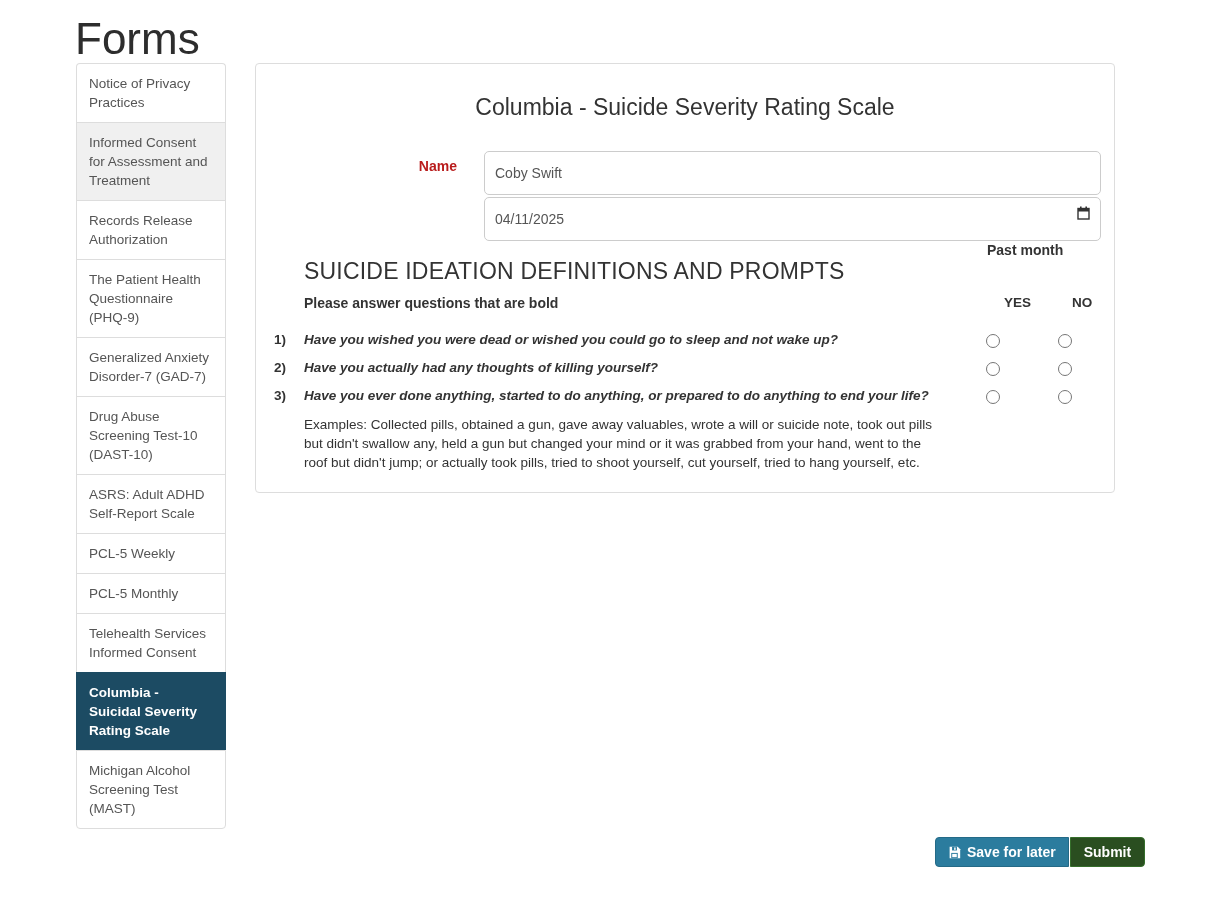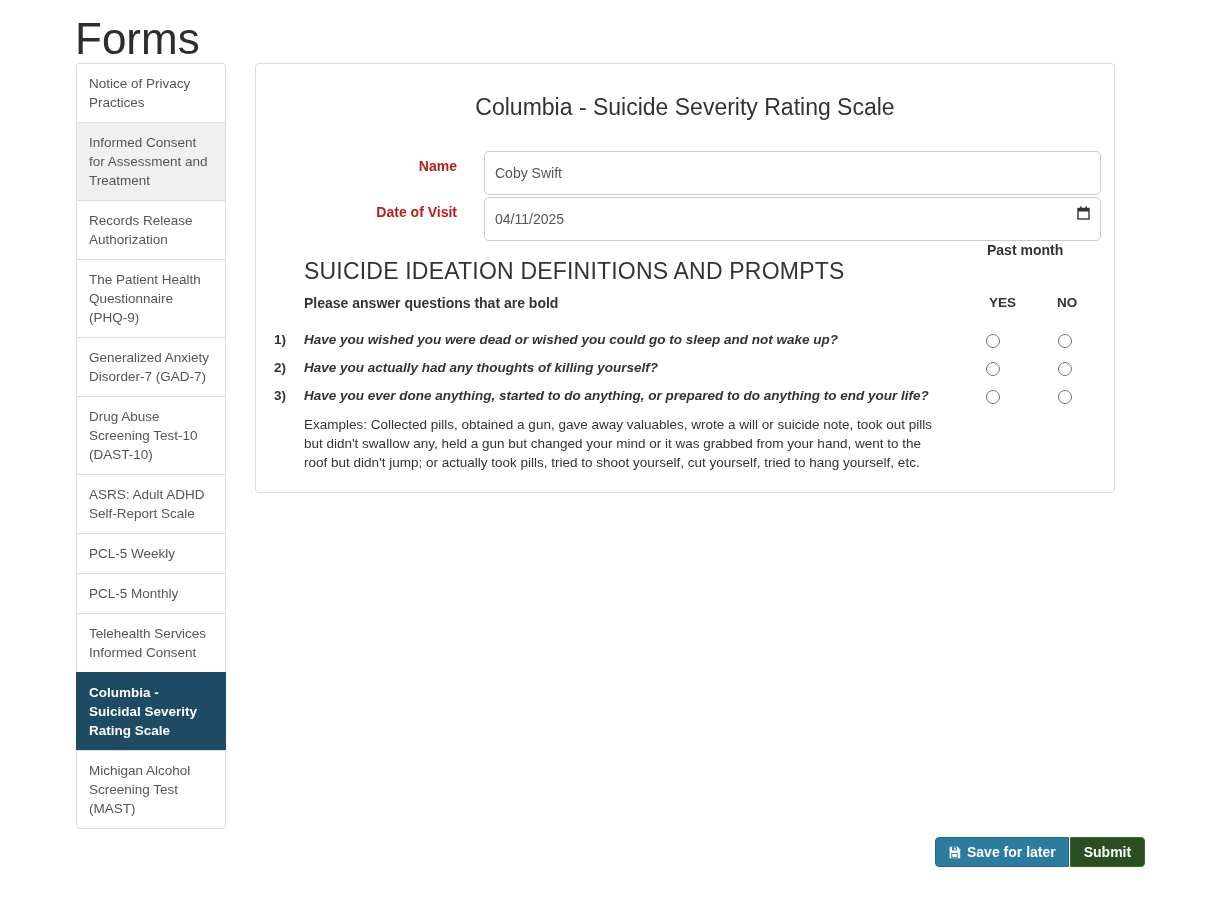--- a/index.html
+++ b/index.html
@@ -39,21 +39,21 @@
     color:#555; font-family:"Liberation Sans", sans-serif; background:#fff; }
   .cal-icon { position:absolute; left:821px; top:9px; pointer-events:none; }
 
   .past-month { position:absolute; left:731px; top:178px; font-size:14px;
     font-weight:bold; color:#333; }
   .section-heading { position:absolute; left:48px; top:194px; font-size:23px;
     color:#333; letter-spacing:0.2px; }
   .instruction { position:absolute; left:48px; top:231px; font-size:14px;
     font-weight:bold; color:#333; }
   .yn-header { position:absolute; top:231px; font-size:13.5px; font-weight:bold;
-    color:#333; }
+    color:#333;margin-left:15px; }
   .yes-h { left:733px; } .no-h { left:801px; }
 
   .question { position:absolute; left:18px; width:700px; display:flex;
     font-size:13.5px; color:#333; }
   .q1 { top:268px; } .q2 { top:296px; } .q3 { top:324px; }
   .q-num { width:30px; font-weight:bold; flex:0 0 30px; }
   .q-text { font-weight:bold; font-style:italic; }
 
   .radio { position:absolute; width:14px; height:14px; margin:0;
     cursor:pointer; }
@@ -96,21 +96,20 @@
 
 <section class="panel">
   <div class="form-title">Columbia - Suicide Severity Rating Scale</div>
 
   <div class="field-row row-name">
     <label class="field-label">Name</label>
     <input class="field-input" type="text" value="Coby Swift" style="">
   </div>
 
   <div class="field-row row-date">
-    <label class="field-label">Date of Visit</label>
     <input class="field-input" type="text" value="04/11/2025" style="">
     <span class="cal-icon">
       <svg width="13" height="14" viewBox="0 0 13 14">
         <rect x="1" y="2.5" width="11" height="10.5" fill="none" stroke="#333" stroke-width="1.4"></rect>
         <rect x="1" y="2.5" width="11" height="3" fill="#333"></rect>
         <rect x="3" y="0.5" width="1.6" height="3" fill="#333"></rect>
         <rect x="8.4" y="0.5" width="1.6" height="3" fill="#333"></rect>
       </svg>
     </span>
   </div>

